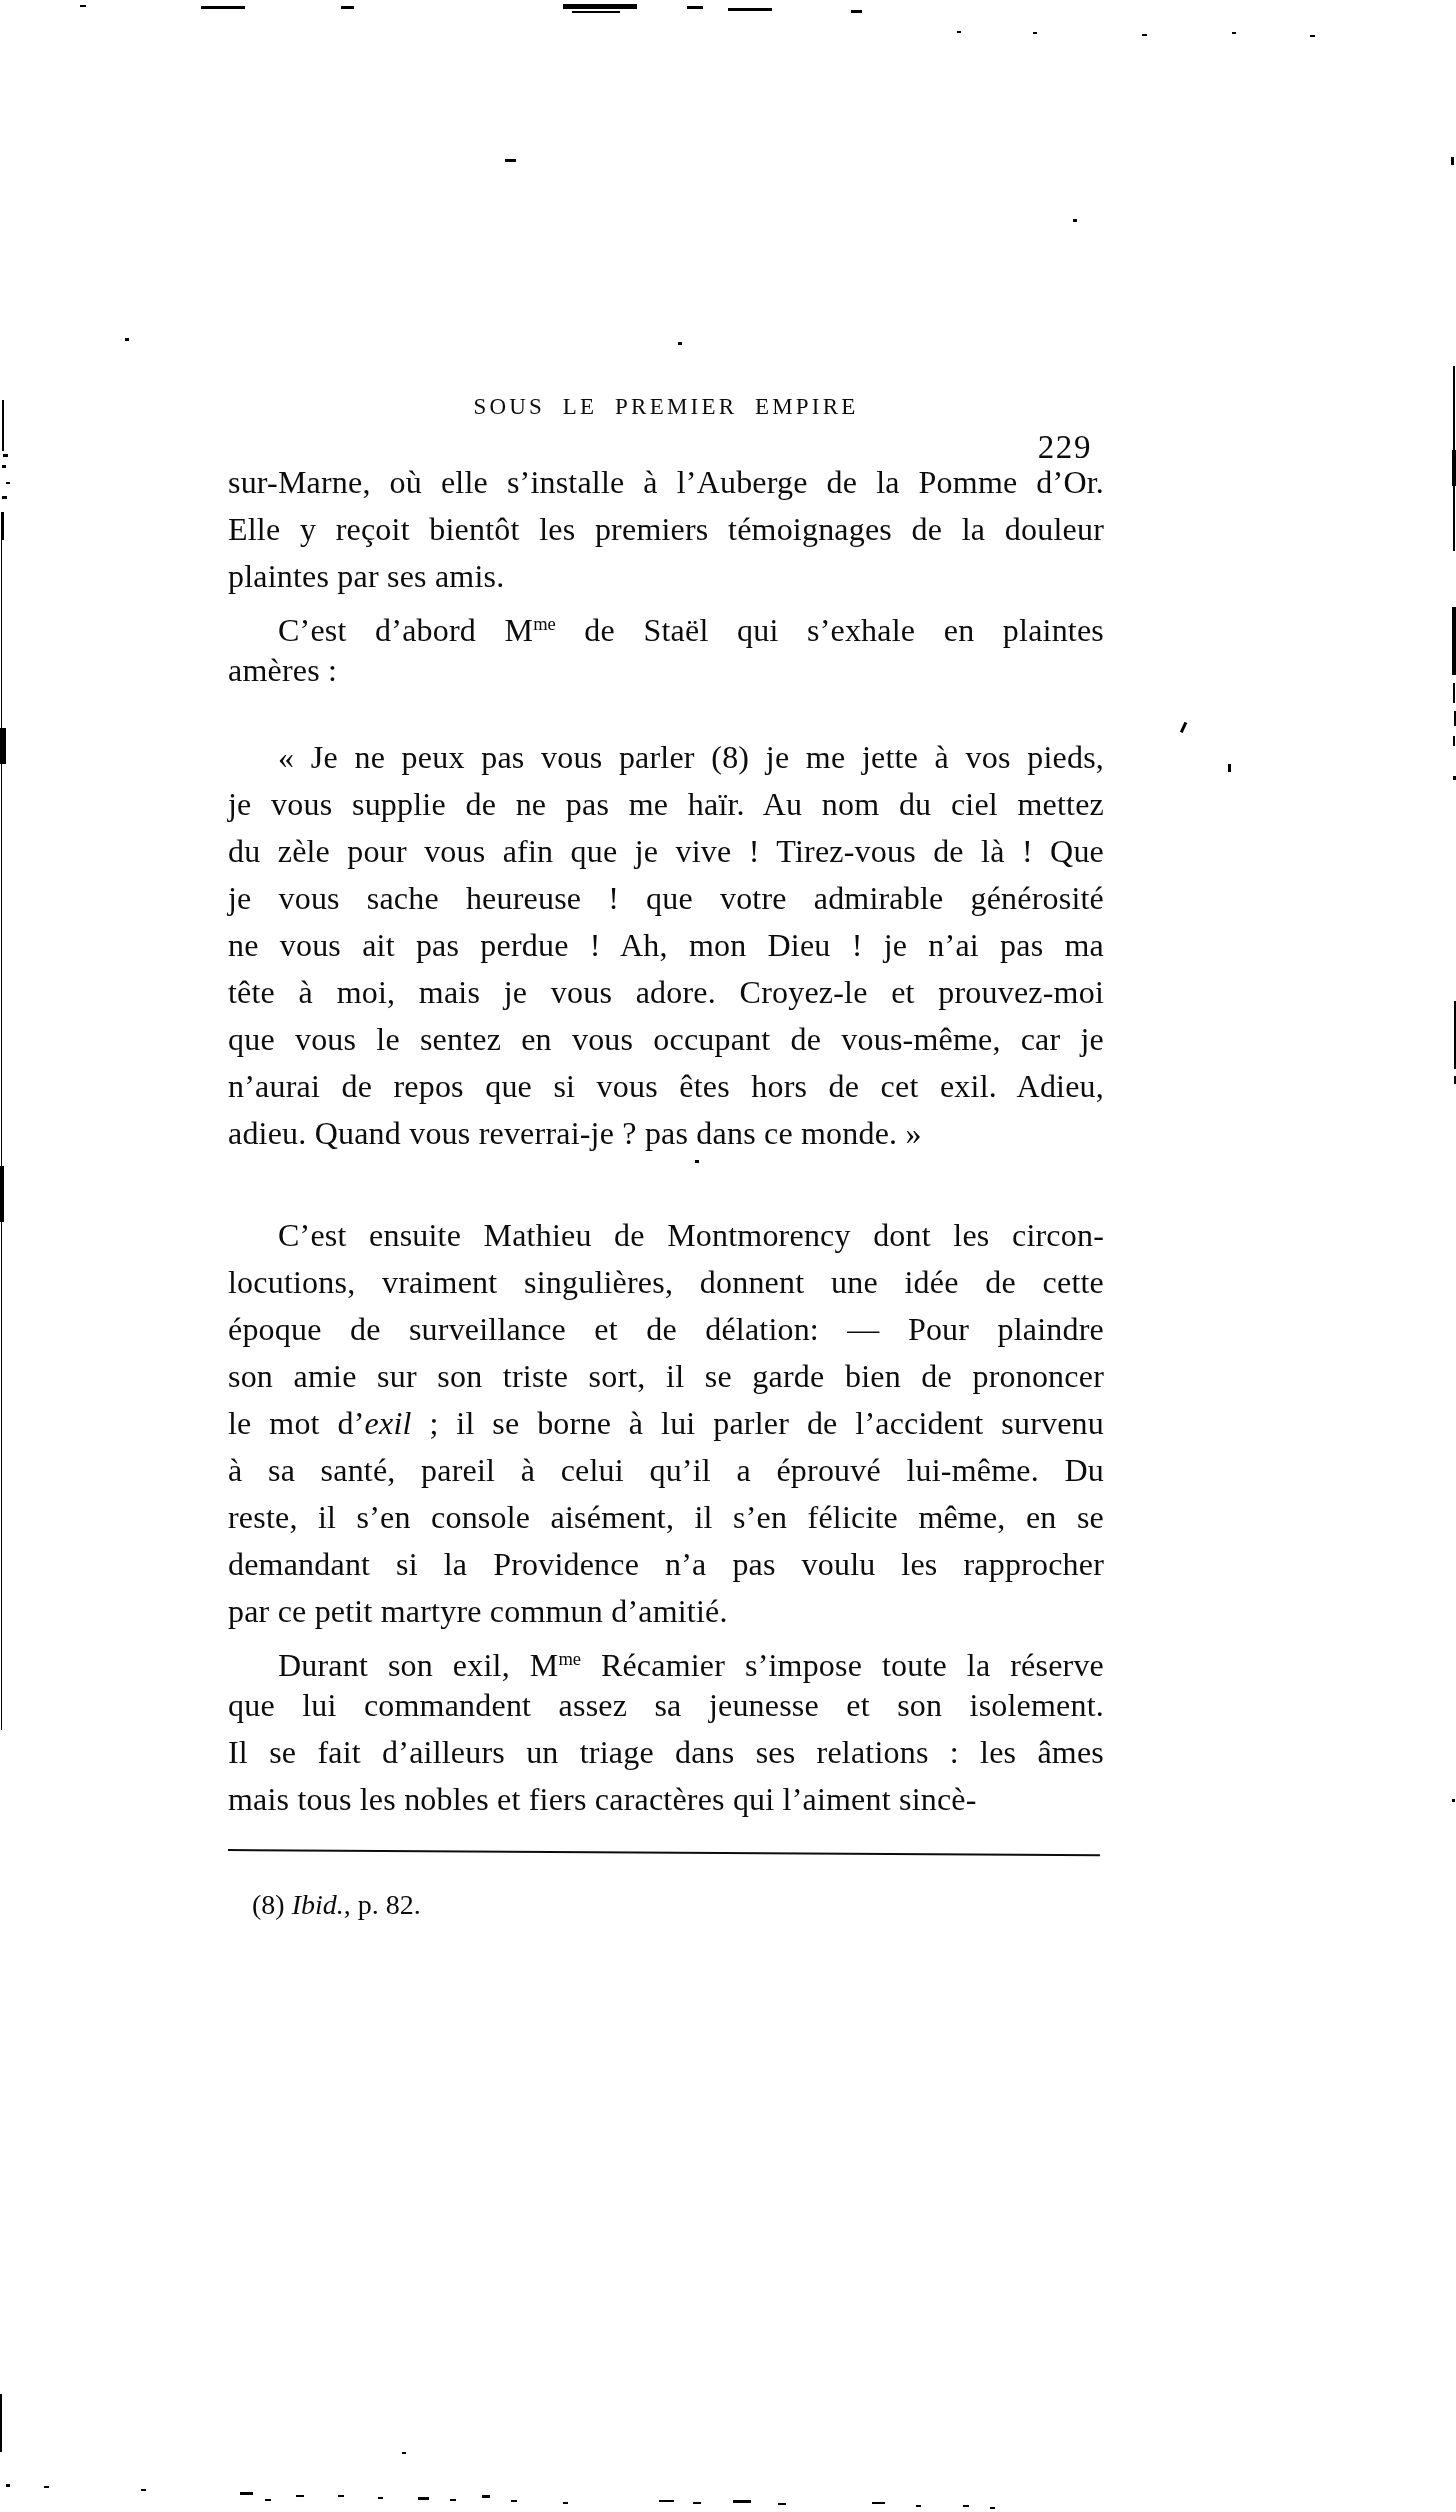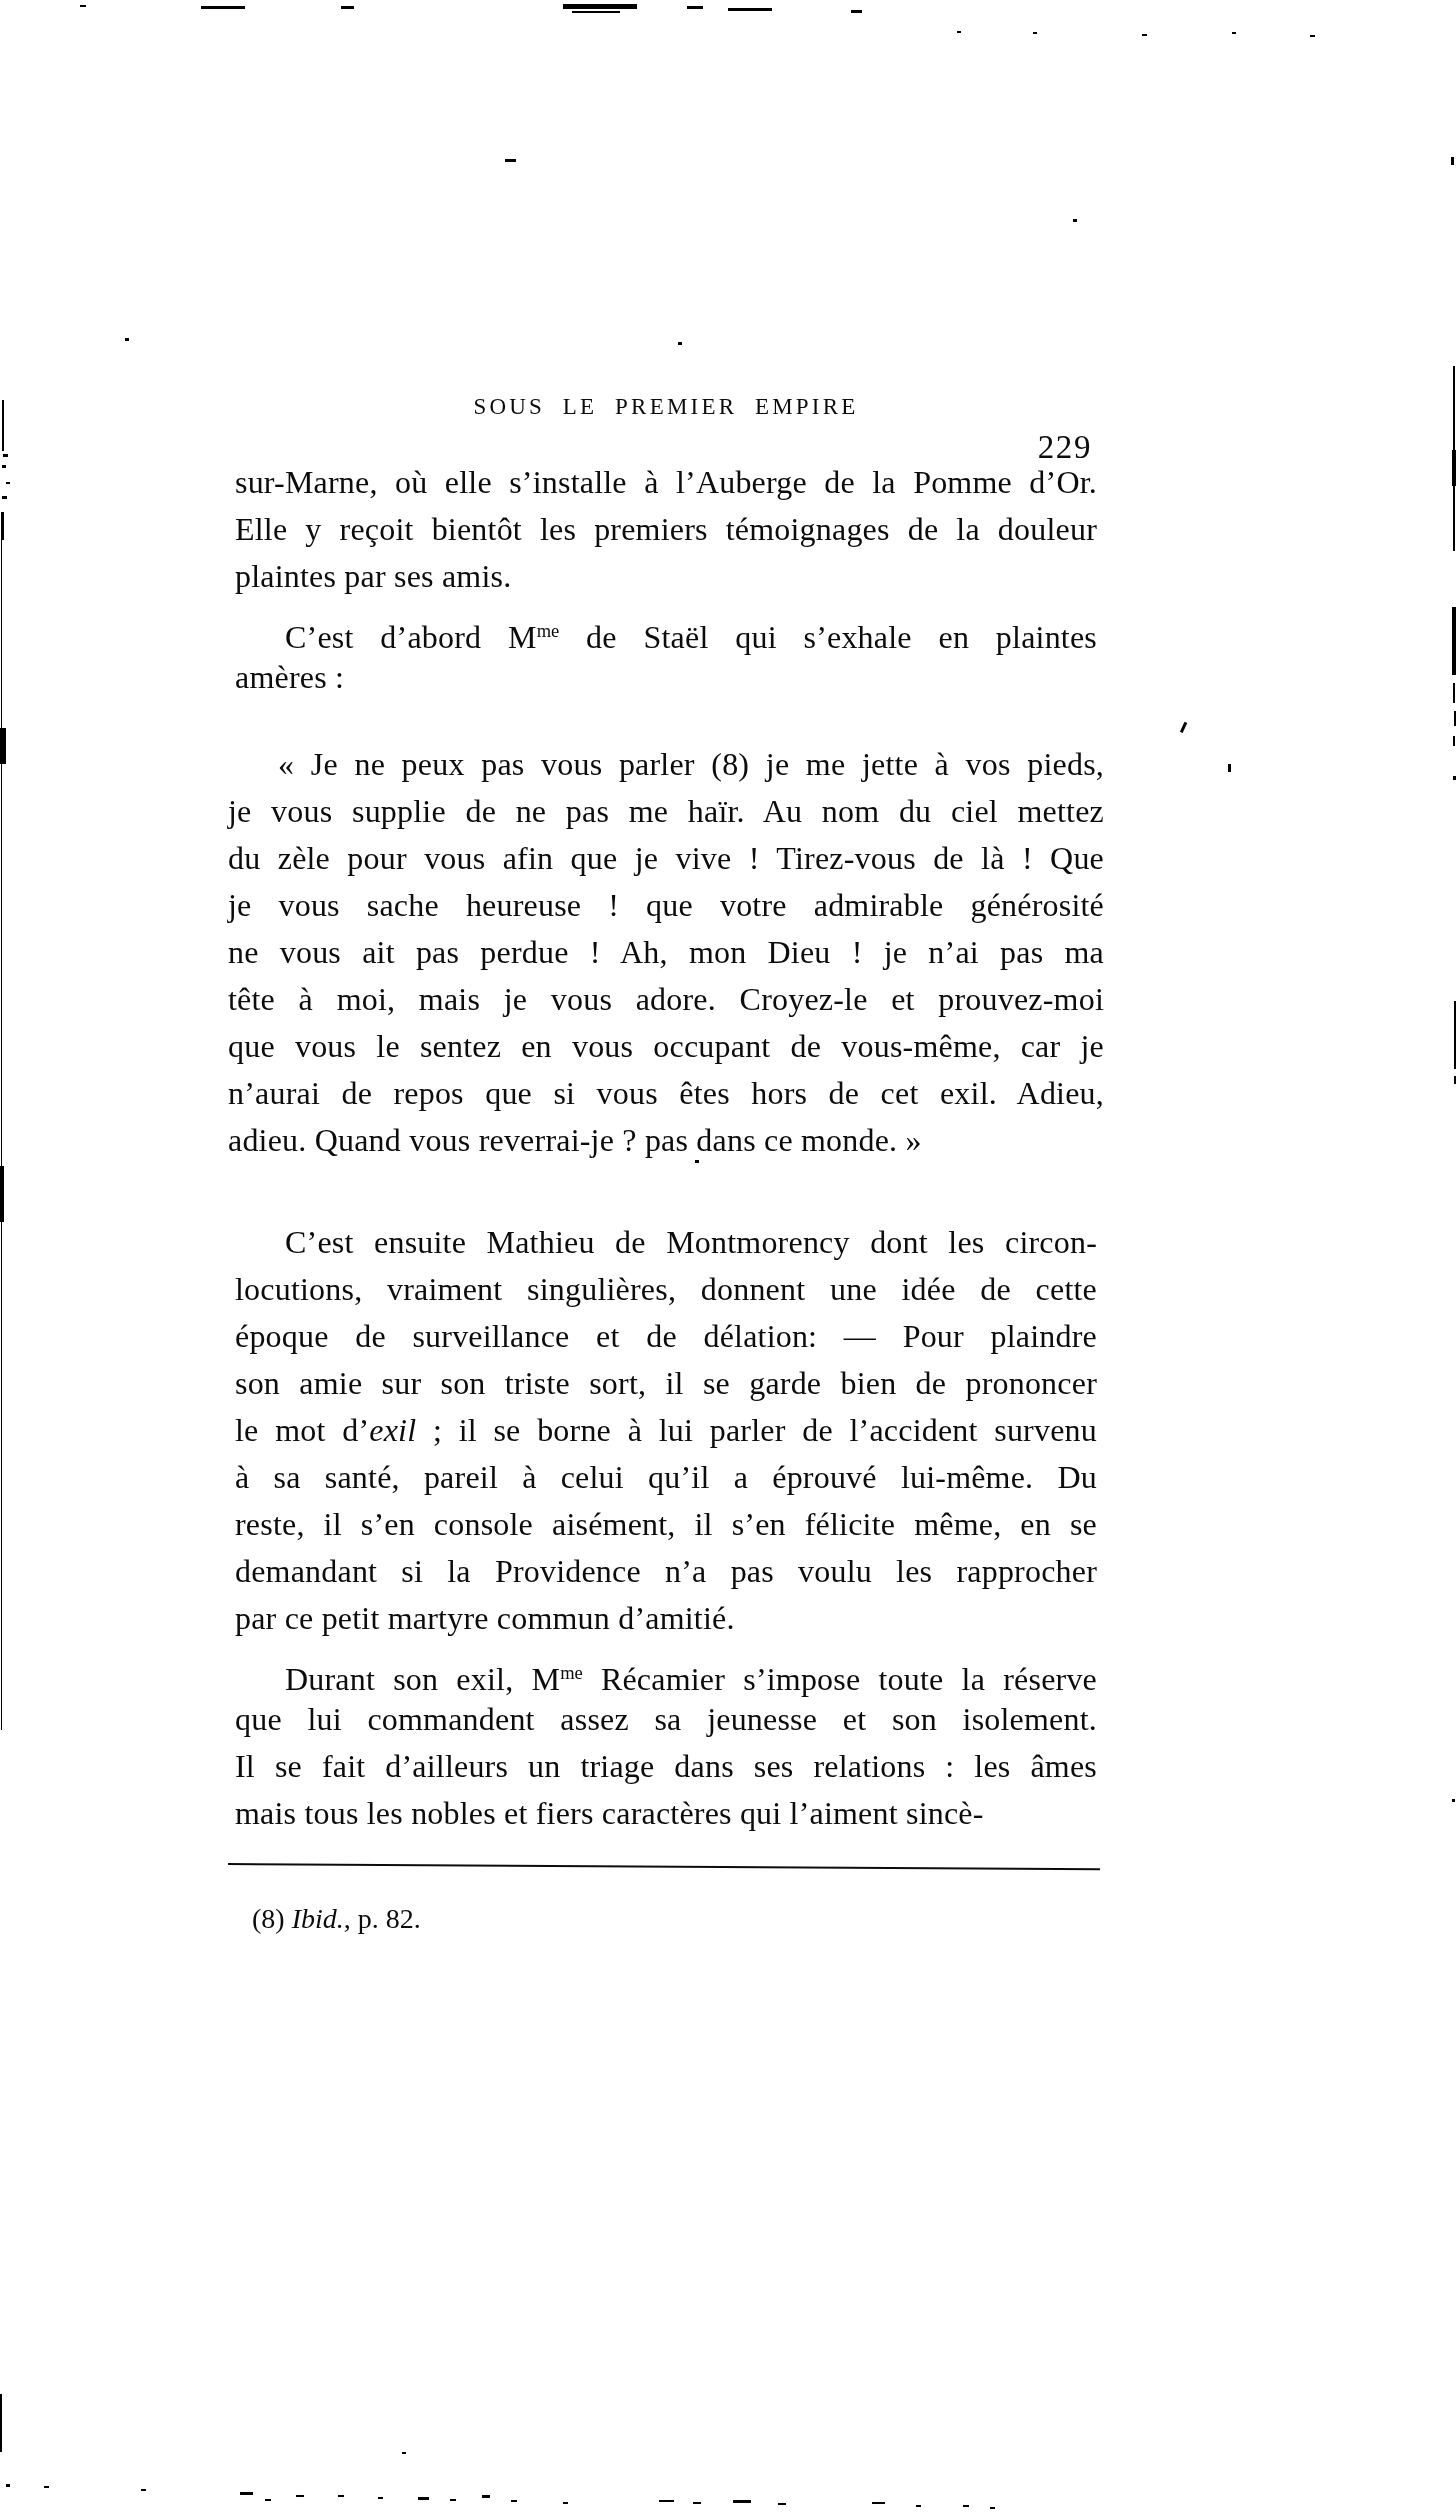--- a/index.html
+++ b/index.html
@@ -36,21 +36,21 @@
   }
   .page-number {
     position: absolute;
     right: 12px;
     top: -4.8px;
     font-size: 33px;
     letter-spacing: 1.6px;
     margin-top: 40px;
   }
   .body-text { font-size: 32px; }
-  .para { margin: 7px; }
+  .para { margin: 0; }
   .para.quote { margin: 40px 0 55px 0; }
   .line {
     height: 47px;
     line-height: 47px;
     width: 100%;
     overflow: visible;
     letter-spacing: 0.2px;
   }
   .line.just { text-align: justify; text-align-last: justify; }
   .indent .line:first-child { text-indent: 50px; }

